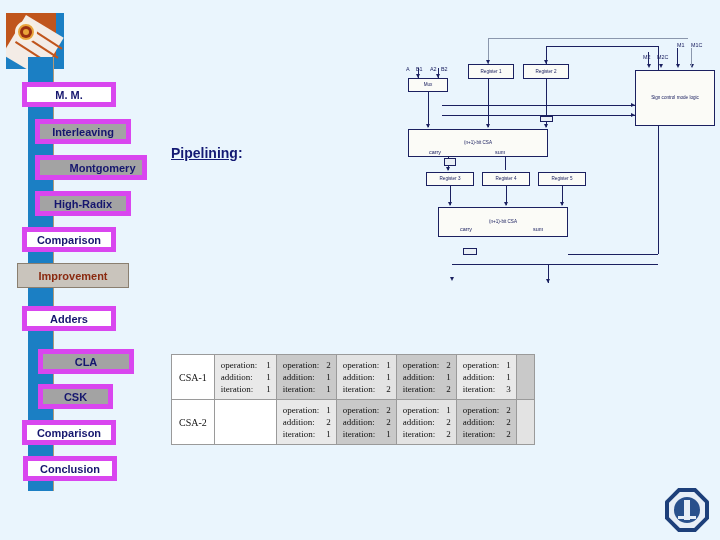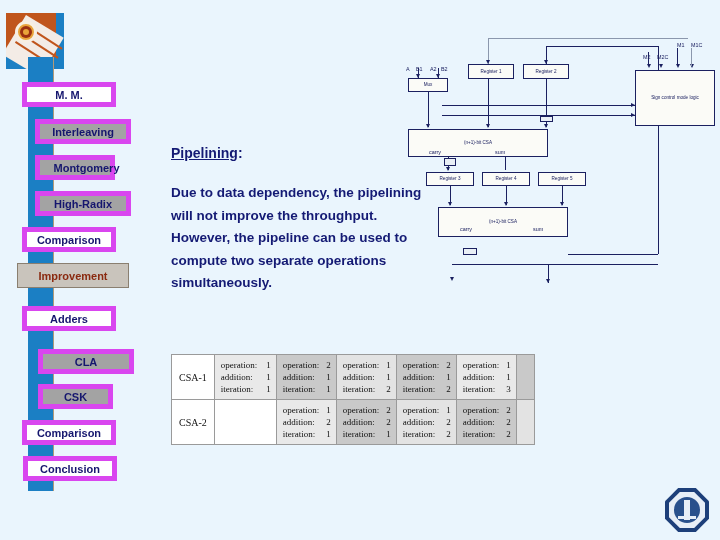--- a/index.html
+++ b/index.html
@@ -249,21 +249,21 @@
 
   <div id="sidebar-bar"></div>
 
   <div id="nav-host">
       <div class="nav-item nav-white" style="left: 22px; top: 82px; width: 94px;">
         <span>M. M.</span>
       </div>
       <div class="nav-item nav-blue" style="left: 35px; top: 119px; width: 96px;">
         <span>Interleaving</span>
       </div>
-      <div class="nav-item nav-blue" style="left: 35px; top: 155px; width: 80px; padding-left: 23px;">
+      <div class="nav-item nav-blue" style="left: 35px; top: 155px; width: 112px; padding-left: 23px;">
         <span>Montgomery</span>
       </div>
       <div class="nav-item nav-blue" style="left: 35px; top: 191px; width: 96px;">
         <span>High-Radix</span>
       </div>
       <div class="nav-item nav-white" style="left: 22px; top: 227px; width: 94px;">
         <span>Comparison</span>
       </div>
       <div class="nav-item nav-hl" style="left: 17px; top: 263px; width: 112px;">
         <span>Improvement</span>
@@ -280,21 +280,20 @@
       <div class="nav-item nav-white" style="left: 22px; top: 420px; width: 94px;">
         <span>Comparison</span>
       </div>
       <div class="nav-item nav-white" style="left: 23px; top: 456px; width: 94px; text-align: right;">
         <span>Conclusion</span>
       </div>
     </div>
 
   <div id="body-heading"><span class="hl-underline">Pipelining</span><span>:</span></div>
 
-  <div id="body-paragraph">Due to data dependency, the pipelining will not improve the throughput. However, the pipeline can be used to compute two separate operations simultaneously.</div>
 
   <div id="diagram">
 
     <div class="dline h grey" style="left:88px;  top:10px;  width:200px;"></div>
     <div class="dline v grey" style="left:88px;  top:10px;  height:26px;"></div>
     <div class="dline v" style="left:146px; top:18px;  height:18px;"></div>
     <div class="dline h" style="left:146px; top:18px;  width:112px;"></div>
     <div class="dline v" style="left:258px; top:18px;  height:110px;"></div>
 
     <div class="dline v" style="left:18px; top:40px; height:10px;"></div>

